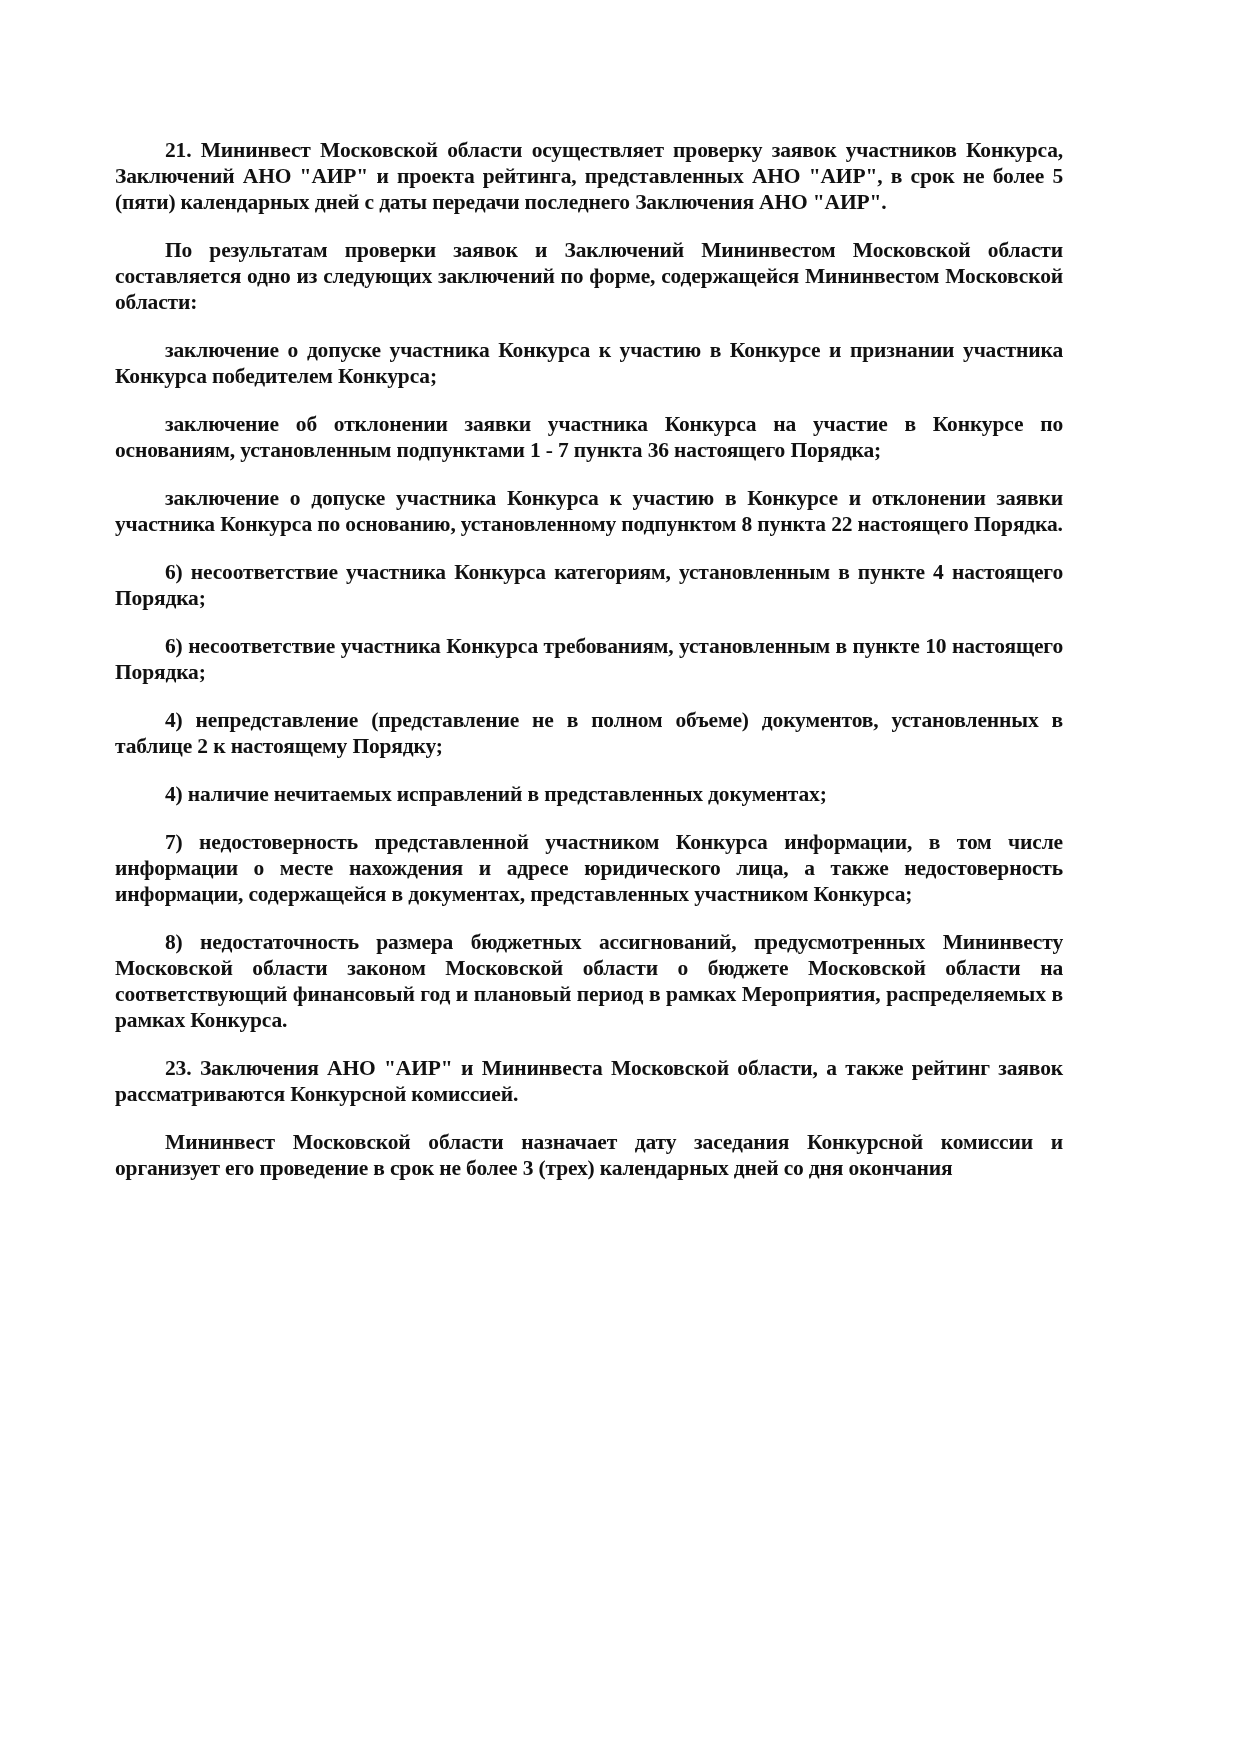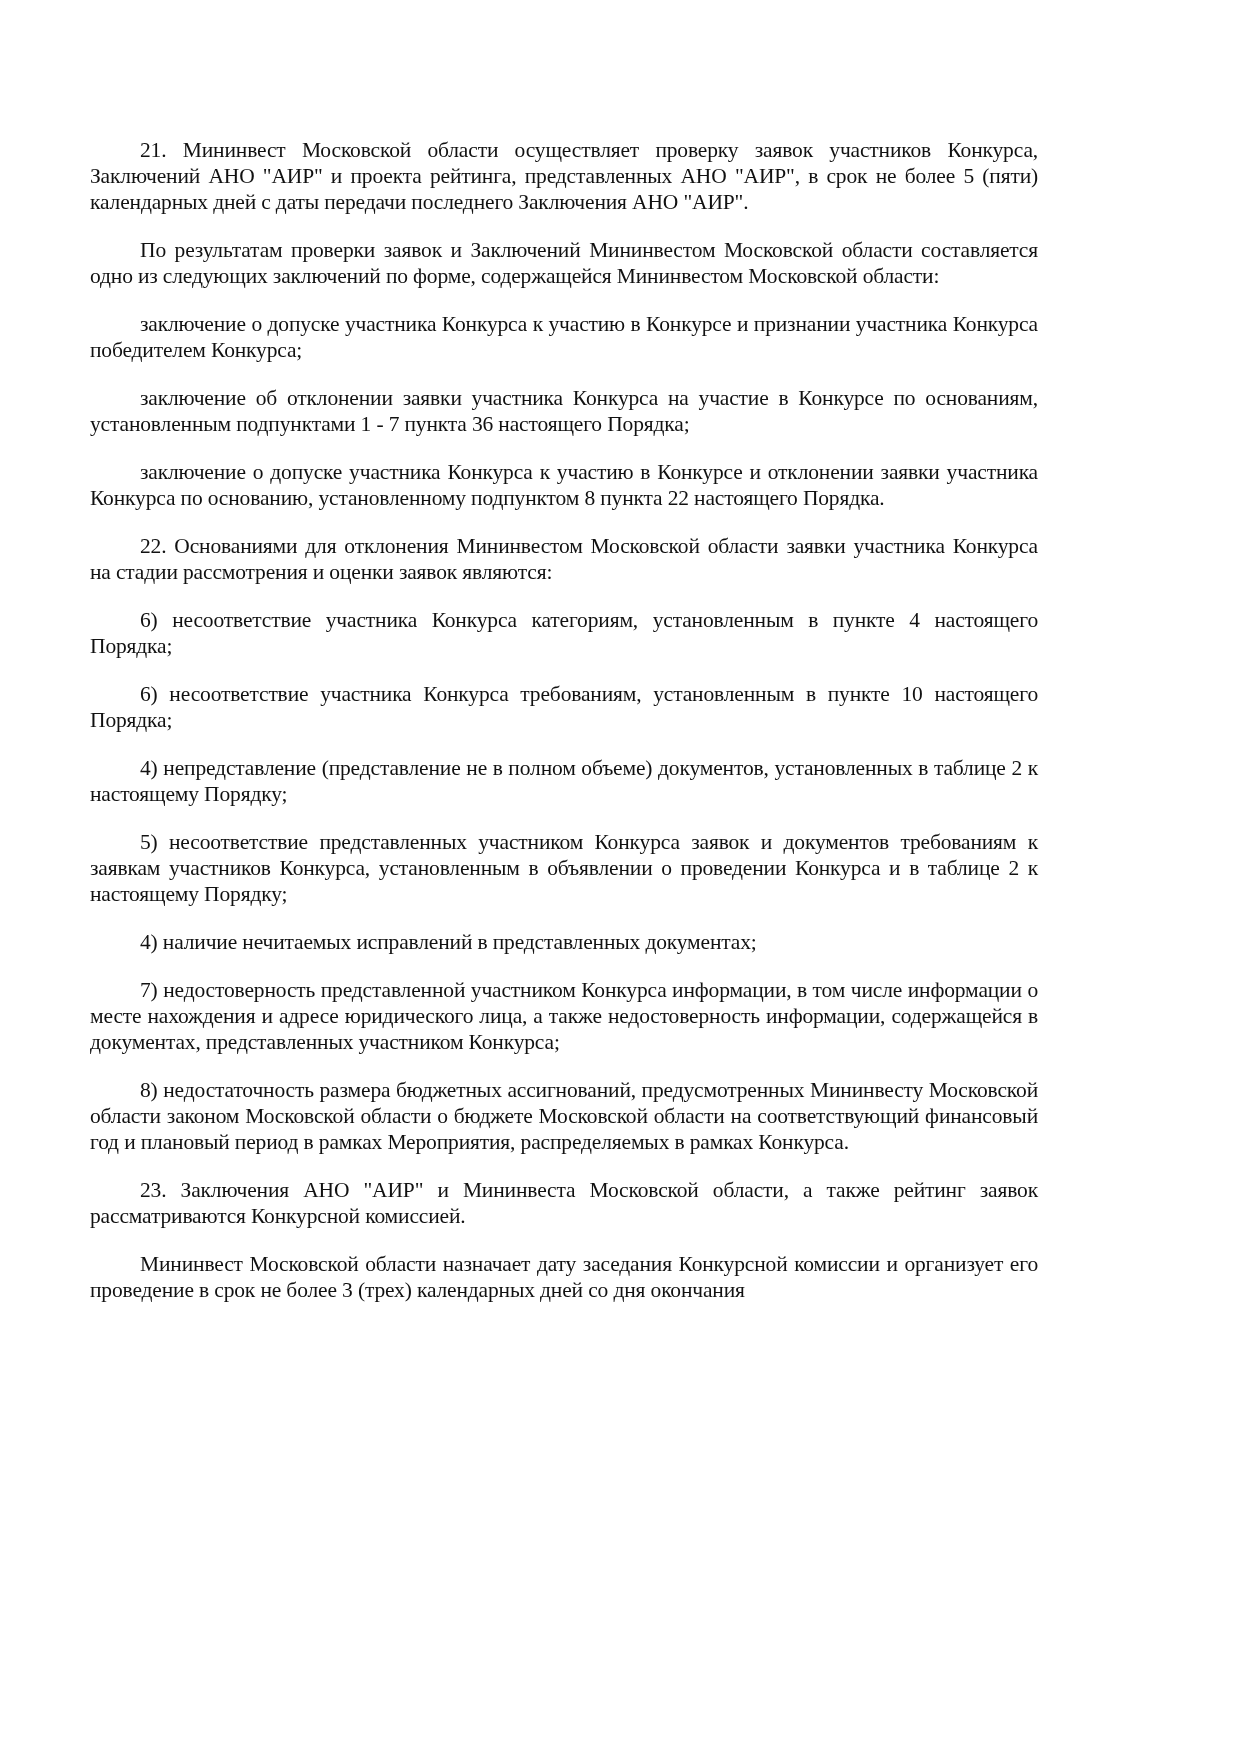--- a/index.html
+++ b/index.html
@@ -10,46 +10,45 @@
     body {
       width: 1240px;
       height: 1754px;
       position: relative;
       overflow: hidden;
       font-family: "Liberation Serif", "DejaVu Serif", serif;
       color: #111111;
     }
     .page {
       position: absolute;
-      left: 90px;
+      left: 115px;
       top: 137px;
       width: 948px;
+      font-weight: bold;
     }
     .para {
       margin: 0 0 22px 0;
       font-size: 21.5px;
       line-height: 26px;
       text-align: justify;
       text-indent: 50px;
       letter-spacing: -0.15px;
       word-spacing: 0px;
     }
   </style>
 </head>
 <body>
 
 <div class="page">
   <p class="para">21. Мининвест Московской области осуществляет проверку заявок участников Конкурса, Заключений АНО "АИР" и проекта рейтинга, представленных АНО "АИР", в срок не более 5 (пяти) календарных дней с даты передачи последнего Заключения АНО "АИР".</p>
   <p class="para">По результатам проверки заявок и Заключений Мининвестом Московской области составляется одно из следующих заключений по форме, содержащейся Мининвестом Московской области:</p>
   <p class="para">заключение о допуске участника Конкурса к участию в Конкурсе и признании участника Конкурса победителем Конкурса;</p>
   <p class="para">заключение об отклонении заявки участника Конкурса на участие в Конкурсе по основаниям, установленным подпунктами 1 - 7 пункта 36 настоящего Порядка;</p>
   <p class="para">заключение о допуске участника Конкурса к участию в Конкурсе и отклонении заявки участника Конкурса по основанию, установленному подпунктом 8 пункта 22 настоящего Порядка.</p>
-  <p class="para">22. Основаниями для отклонения Мининвестом Московской области заявки участника Конкурса на стадии рассмотрения и оценки заявок являются:</p>
   <p class="para">6) несоответствие участника Конкурса категориям, установленным в пункте 4 настоящего Порядка;</p>
   <p class="para">6) несоответствие участника Конкурса требованиям, установленным в пункте 10 настоящего Порядка;</p>
   <p class="para">4) непредставление (представление не в полном объеме) документов, установленных в таблице 2 к настоящему Порядку;</p>
-  <p class="para">5) несоответствие представленных участником Конкурса заявок и документов требованиям к заявкам участников Конкурса, установленным в объявлении о проведении Конкурса и в таблице 2 к настоящему Порядку;</p>
   <p class="para">4) наличие нечитаемых исправлений в представленных документах;</p>
   <p class="para">7) недостоверность представленной участником Конкурса информации, в том числе информации о месте нахождения и адресе юридического лица, а также недостоверность информации, содержащейся в документах, представленных участником Конкурса;</p>
   <p class="para">8) недостаточность размера бюджетных ассигнований, предусмотренных Мининвесту Московской области законом Московской области о бюджете Московской области на соответствующий финансовый год и плановый период в рамках Мероприятия, распределяемых в рамках Конкурса.</p>
   <p class="para">23. Заключения АНО "АИР" и Мининвеста Московской области, а также рейтинг заявок рассматриваются Конкурсной комиссией.</p>
   <p class="para">Мининвест Московской области назначает дату заседания Конкурсной комиссии и организует его проведение в срок не более 3 (трех) календарных дней со дня окончания</p>
 </div>
 
 </body></html>

